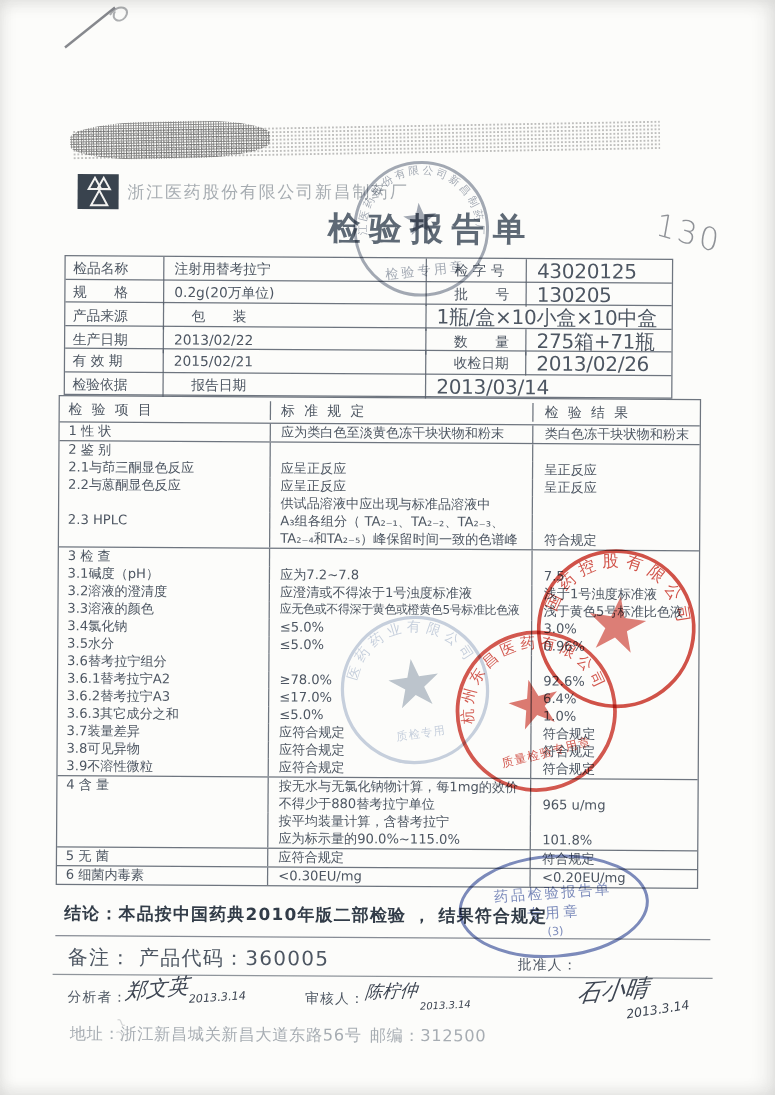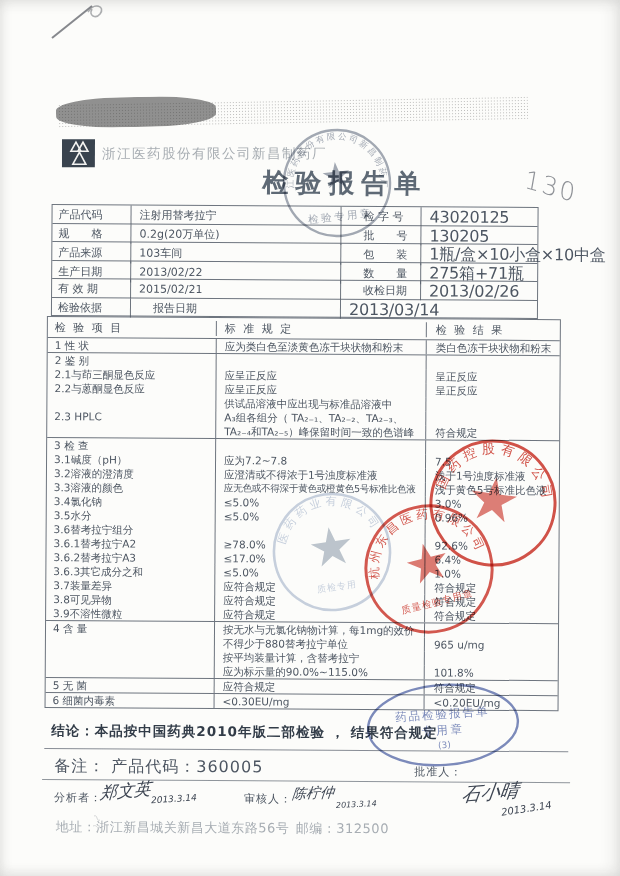--- a/index.html
+++ b/index.html
@@ -92,36 +92,35 @@
       <path d="M9,13 L14,4 L19,13 Z" fill="none" stroke="#f2f2f0" stroke-width="1.6"></path>
       <path d="M16,13 L21,4 L26,13 Z" fill="none" stroke="#f2f2f0" stroke-width="1.6"></path>
       <path d="M11,26 L17.5,14 L24,26 Z" fill="none" stroke="#f2f2f0" stroke-width="1.6"></path>
     </svg>
     <div class="company">浙江医药股份有限公司新昌制药厂</div>
     <div class="title">检验报告单</div>
 
     <div class="info">
 
         <div class="irow">
-          <div class="il1">产品代码</div>
+          <div class="il1">检品名称</div>
           <div class="iv1">注射用替考拉宁</div>
           <div class="il2">检 字 号</div>
           <div class="iv2">43020125</div>
         </div>
 
         <div class="irow">
           <div class="il1">规　　格</div>
           <div class="iv1">0.2g(20万单位)</div>
           <div class="il2">批　　号</div>
           <div class="iv2">130205</div>
         </div>
 
         <div class="irow">
           <div class="il1">产品来源</div>
-          <div class="iv1">103车间</div>
           <div class="il2">包　　装</div>
           <div class="iv2">1瓶/盒×10小盒×10中盒</div>
         </div>
 
         <div class="irow">
           <div class="il1">生产日期</div>
           <div class="iv1">2013/02/22</div>
           <div class="il2">数　　量</div>
           <div class="iv2">275箱+71瓶</div>
         </div>

